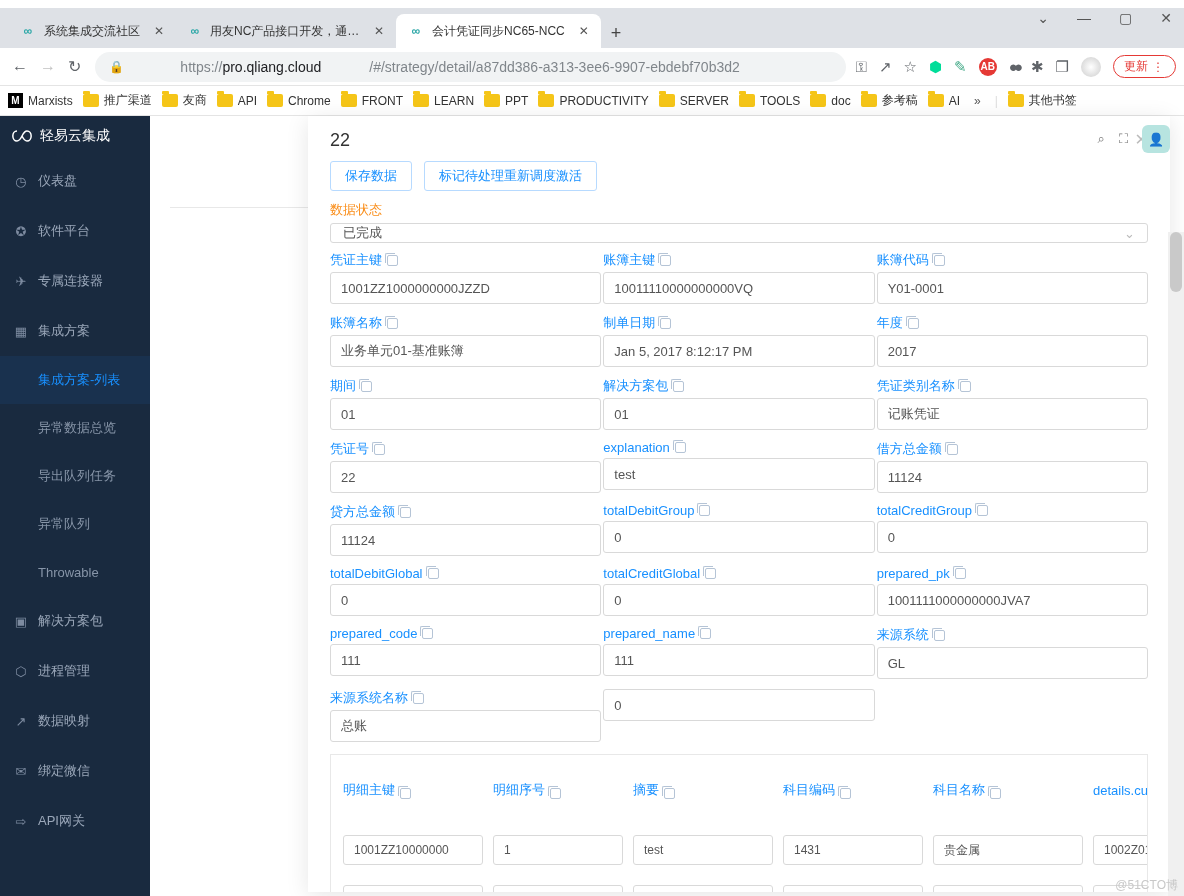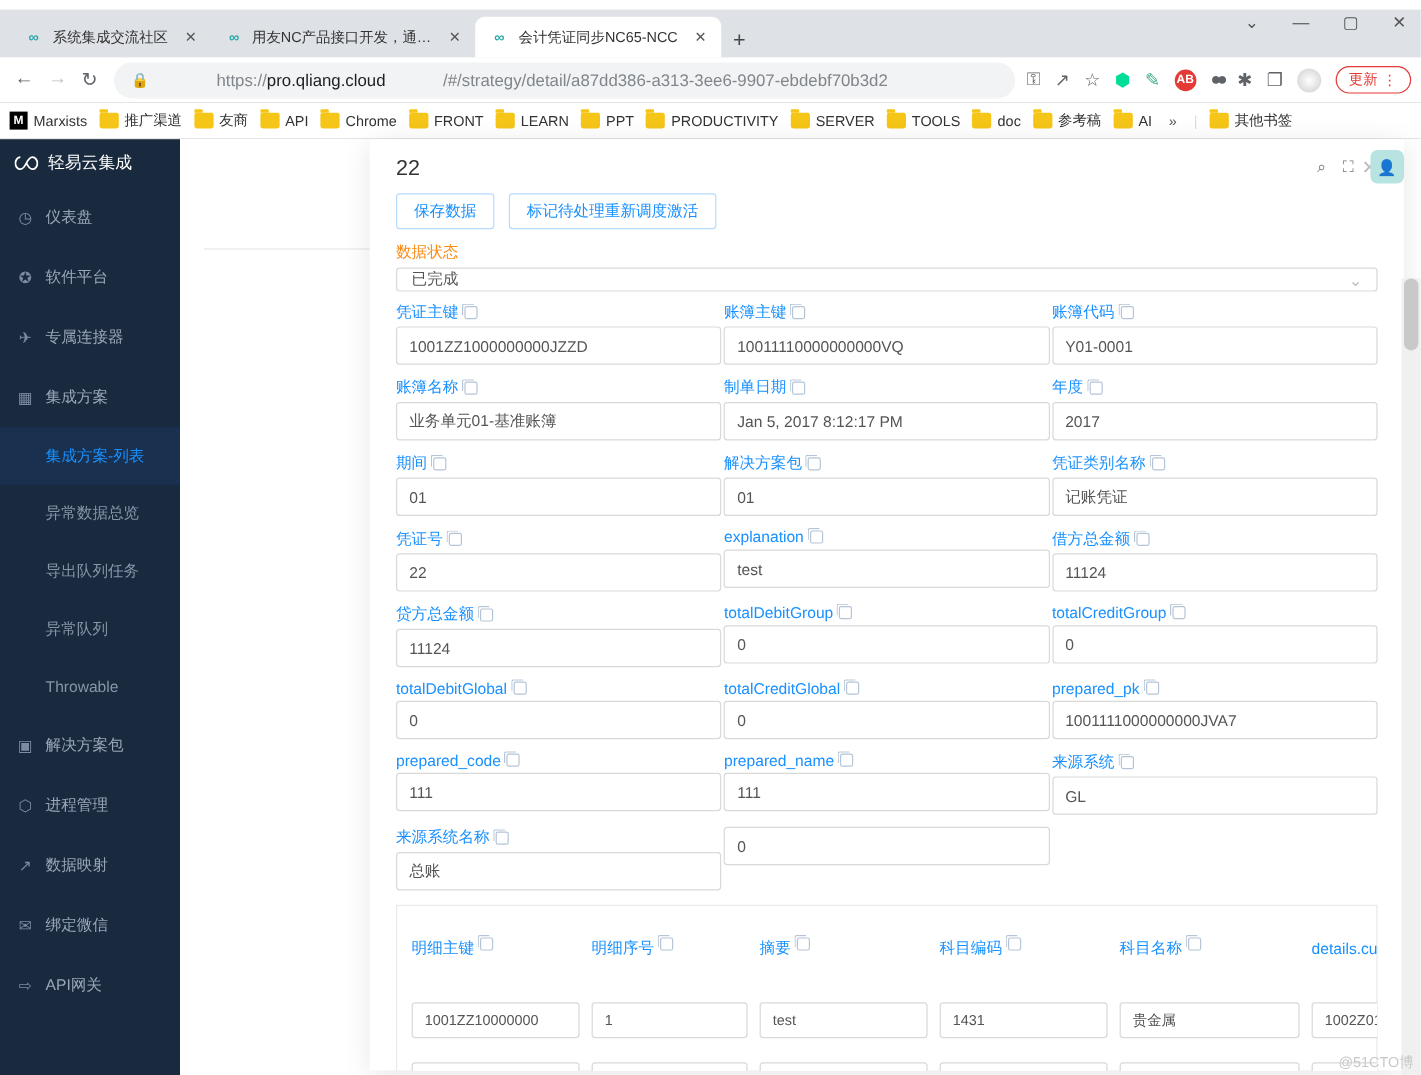--- a/index.html
+++ b/index.html
@@ -60,21 +60,21 @@
   .sel .down { color: #bbb; }
   .grid3 { display: grid; grid-template-columns: 1fr 1fr 1fr; gap: 10px 2px; margin-top: 8px; }
   .field .lbl { color: #1890ff; font-size: 13px; display: flex; align-items: center; gap: 5px; margin-bottom: 3px; }
   .copy { width: 11px; height: 11px; border: 1px solid #b5c4d6; position: relative; display: inline-block; border-radius: 2px; }
   .copy::before { content: ""; position: absolute; top: -3px; left: -3px; width: 9px; height: 9px; border: 1px solid #b5c4d6; border-right: none; border-bottom: none; border-radius: 2px 0 0 0; }
   .inp { border: 1px solid #d9d9d9; border-radius: 3px; height: 32px; padding: 0 10px; font-size: 13px; color: #555; width: 100%; background: #fff; }
   .detail-table { margin-top: 12px; border: 1px solid #e8e8e8; overflow-x: auto; flex-shrink: 0; }
   .dt-inner { min-width: 960px; }
   .dt-head, .dt-row { display: grid; grid-template-columns: 140px 130px 140px 140px 150px 150px; gap: 10px; padding: 10px 12px; }
   .dt-head { height: 70px; align-items: center; }
-  .dt-head .cell { color: #1890ff; font-size: 13px; display: flex; align-items: flex-start; gap: 5px; }
+  .dt-head .cell { color: #1890ff; font-size: 13px; display: flex; align-items: flex-end; gap: 5px; }
   .dt-row .inp { height: 30px; font-size: 12px; }
   .vscrollbar { position: absolute; right: 0; top: 116px; bottom: 0; width: 16px; background: #f0f0f0; }
   .vscrollbar .vthumb { position: absolute; top: 0; left: 2px; width: 12px; height: 60px; background: #c9c9c9; border-radius: 6px; }
   .watermark { position: absolute; bottom: 2px; right: 6px; color: #c8c8c8; font-size: 12px; }
 </style>
 </head>
 <body>
 
 <div class="browser">
   <div class="titlebar"></div>

